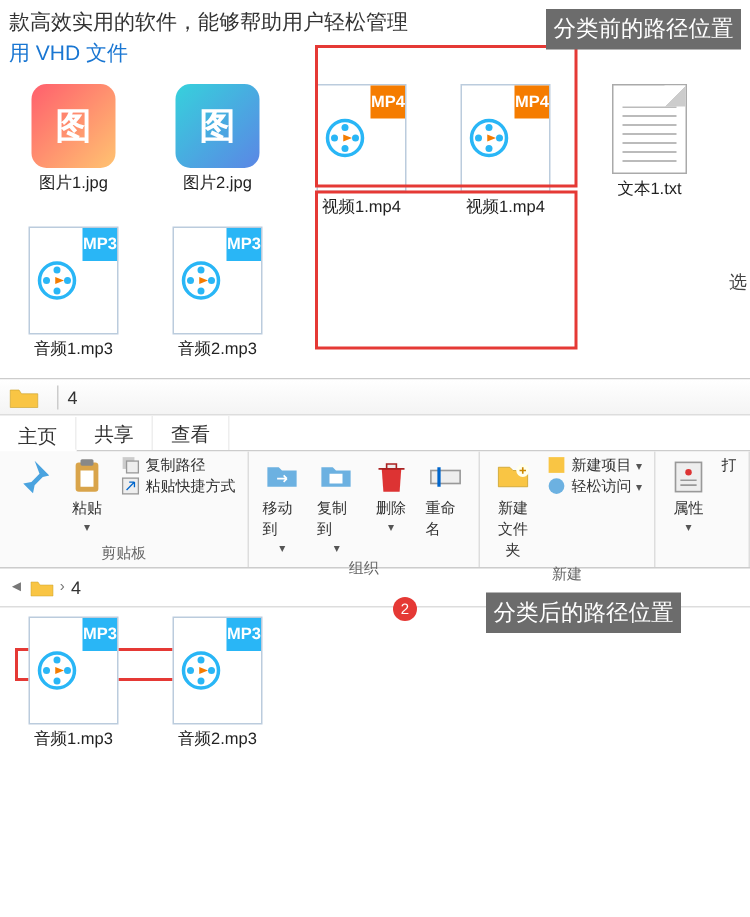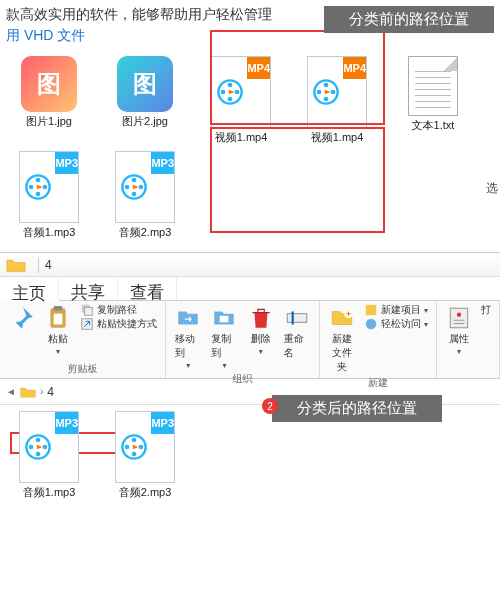--- a/index.html
+++ b/index.html
@@ -1,23 +1,23 @@
 <!DOCTYPE html>
 <html><head>
 <meta charset="utf-8">
 <style>
   * { margin: 0; padding: 0; box-sizing: border-box; font-family: "Microsoft YaHei", Arial, sans-serif; }
   body { width: 500px; height: 611px; background: #fff; font-size: 12px; color: #333; position: relative; overflow: hidden; }
 
   .top-desc { padding: 4px 6px; font-size: 14px; line-height: 1.5; }
   .top-desc .blue { color: #1976d2; }
 
-  .annotation-box { position: absolute; background: #6c6c6c; color: #fff; padding: 4px 25px; font-size: 15px; z-index: 10; }
+  .annotation-box { position: absolute; background: #6c6c6c; color: #fff; padding: 4px 5px; font-size: 15px; z-index: 10; }
   .annot1 { top: 6px; right: 6px; }
-  .annot2 { top: 395px; right: 58px; }
+  .annot2 { top: 395px; right: 46px; }
   .marker { position: absolute; width: 16px; height: 16px; border-radius: 50%; background: #e53935; color: #fff; font-size: 10px; display: flex; align-items: center; justify-content: center; z-index: 10; }
   .marker2 { top: 398px; right: 222px; }
 
   .file-grid { display: flex; flex-wrap: wrap; padding: 4px 2px; gap: 2px; }
   .file-item { width: 78px; display: flex; flex-direction: column; align-items: center; margin: 2px 8px; position: relative; }
   .file-label { font-size: 11px; color: #222; margin-top: 2px; text-align: right; white-space: nowrap; }
 
   .icon-sq { width: 56px; height: 56px; border-radius: 10px; position: relative; display: flex; align-items: center; justify-content: center; font-size: 24px; font-weight: 700; color: #fff; }
   .icon-tu-1 { background: linear-gradient(135deg,#ff5f6d,#ffc371); }
   .icon-tu-2 { background: linear-gradient(135deg,#36d1dc,#5b86e5); }
@@ -40,21 +40,21 @@
 
   .side-char { position: absolute; right: 2px; font-size: 12px; color: #444; }
   .side-char.c1 { top: 180px; }
 
   
   .explorer { border-top: 1px solid #ccc; margin-top: 6px; }
   .titlebar { background: linear-gradient(#fff,#f4f4f4); display: flex; align-items: center; height: 24px; border-bottom: 1px solid #ddd; }
   .titlebar .folder-ic { width: 20px; height: 18px; margin: 0 6px; }
   .titlebar .sep { width: 1px; height: 16px; background: #ccc; margin: 0 6px; }
 
-  .tabs { display: flex; height: 24px; border-bottom: 1px solid #ccc; font-size: 17px; }
+  .tabs { display: flex; height: 24px; border-bottom: 1px solid #ccc; font-size: 13px; }
   .tab { padding: 4px 12px; color: #333; border-right: 1px solid #eee; }
   .tab.active { background: #fff; border-bottom: 2px solid #fff; position: relative; top: 1px; }
 
   .ribbon { display: flex; background: #fafafa; border-bottom: 1px solid #ccc; height: 78px; font-size: 10px; }
   .ribbon-group { border-right: 1px solid #ddd; padding: 2px 6px 0; display: flex; flex-direction: column; justify-content: space-between; }
   .rg-body { display: flex; align-items: flex-start; gap: 4px; flex: 1; }
   .rg-label { text-align: center; color: #666; font-size: 10px; padding-bottom: 2px; }
   .rbtn-col { display: flex; flex-direction: column; gap: 0; }
   .rbtn-big { display: flex; flex-direction: column; align-items: center; gap: 1px; padding: 2px 3px; }
   .rbtn-big .ic { width: 26px; height: 26px; }

